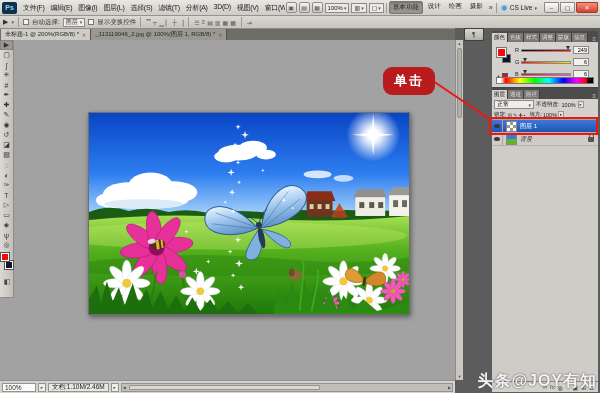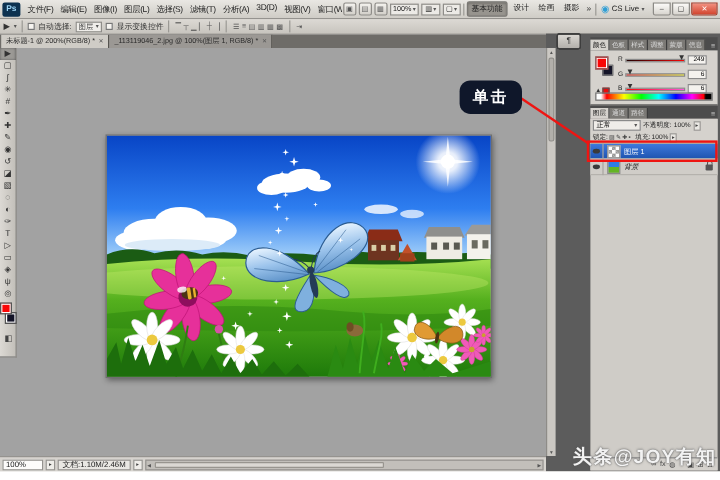--- a/index.html
+++ b/index.html
@@ -113,21 +113,21 @@
   .imgthumb{background:linear-gradient(#2f7ce6 48%,#63b424 48%);}
   .lname{font-size:6px;white-space:nowrap;}
   .locksym{width:6px;height:5px;background:#555;border-radius:1px;position:relative;margin-left:auto;margin-right:4px;flex:0 0 auto;}
   .locksym:before{content:"";position:absolute;top:-3px;left:1px;width:3px;height:3px;border:1px solid #555;border-bottom:none;border-radius:2px 2px 0 0;}
   .filler{flex:1;}
   .lbottom{height:11px;background:#d5d2cd;border-top:1px solid #8a8a8a;display:flex;align-items:center;justify-content:flex-end;gap:3px;padding:0 4px;}
   .bicon{font-size:6px;color:#444;}
 
   
   .annsvg{position:absolute;left:0;top:0;width:600px;height:400px;z-index:30;pointer-events:none;}
-  .balloon{position:absolute;left:383px;top:67px;width:52px;height:28px;background:#0f172a;border-radius:9px;z-index:31;
+  .balloon{position:absolute;left:383px;top:67px;width:52px;height:28px;background:#b91c1c;border-radius:9px;z-index:31;
     display:flex;align-items:center;justify-content:center;color:#fff;font-weight:bold;font-size:13px;letter-spacing:2px;}
   .redrect{position:absolute;left:489px;top:117px;width:109px;height:18px;border:2px solid #ee1512;z-index:32;pointer-events:none;}
   .watermark{position:absolute;right:3px;top:371px;z-index:40;font-size:16px;font-weight:bold;letter-spacing:1px;
     color:rgba(255,255,255,.92);text-shadow:0 0 2px rgba(90,90,90,.9),0 0 1px rgba(90,90,90,.9);}
 </style>
 </head>
 <body>
 
 <div id="window">
 

